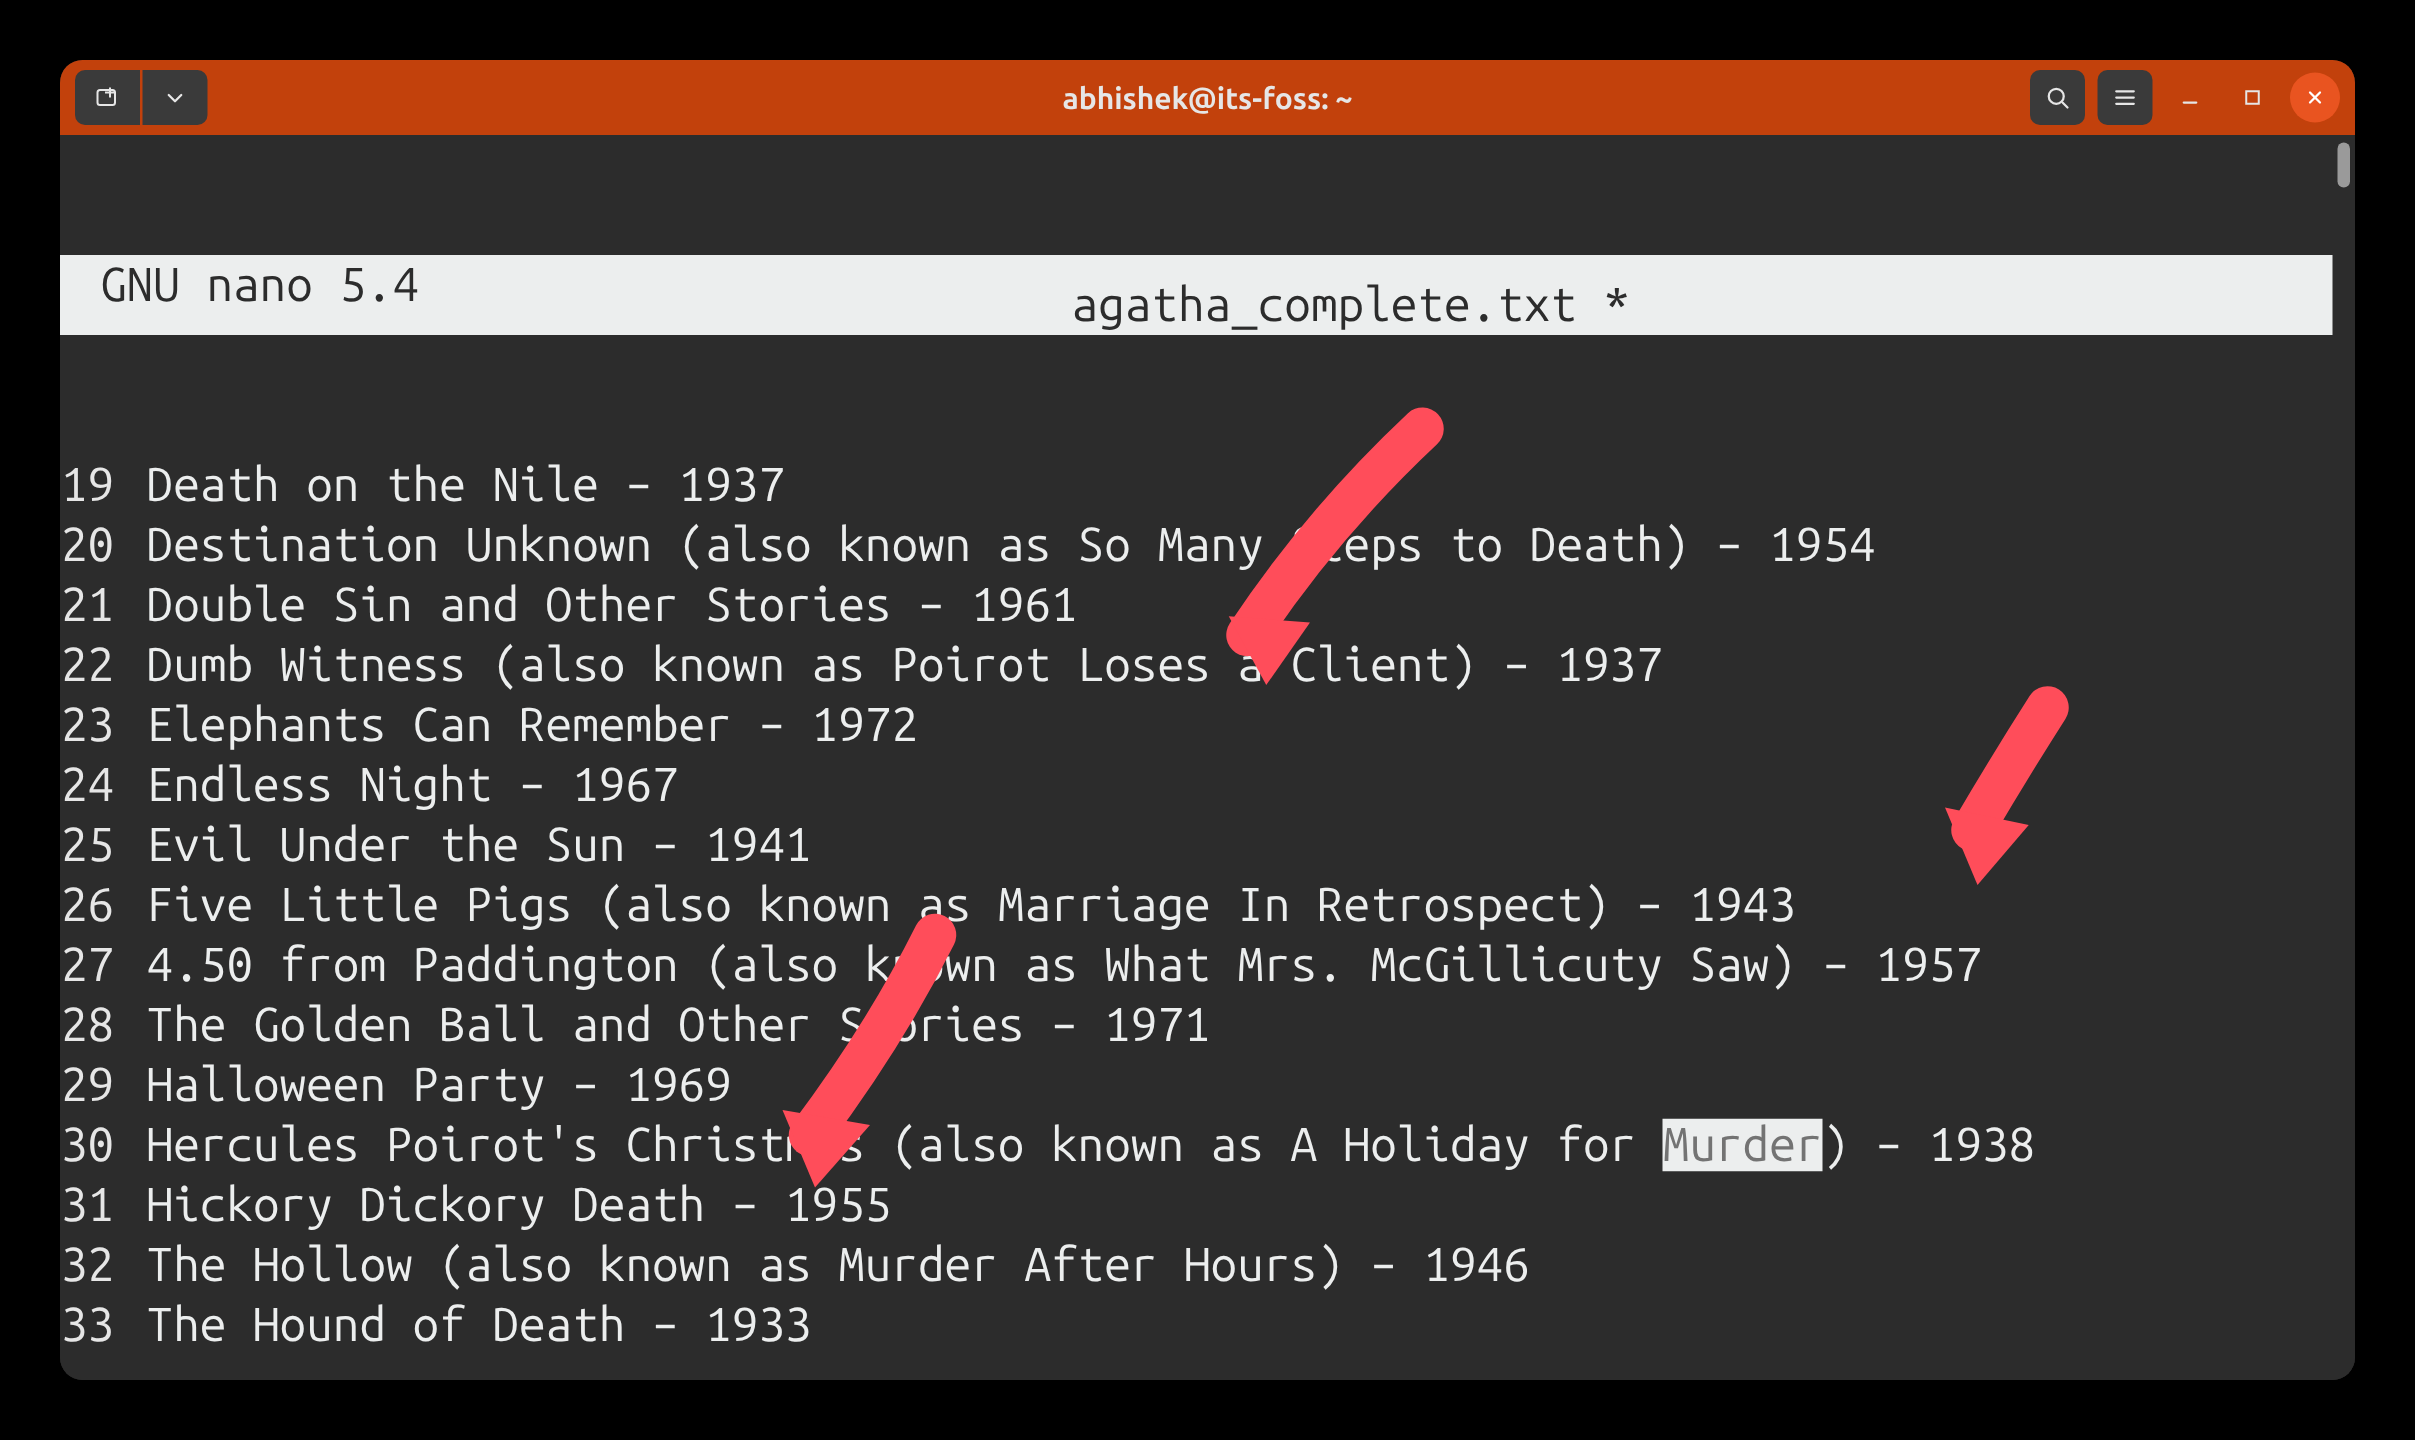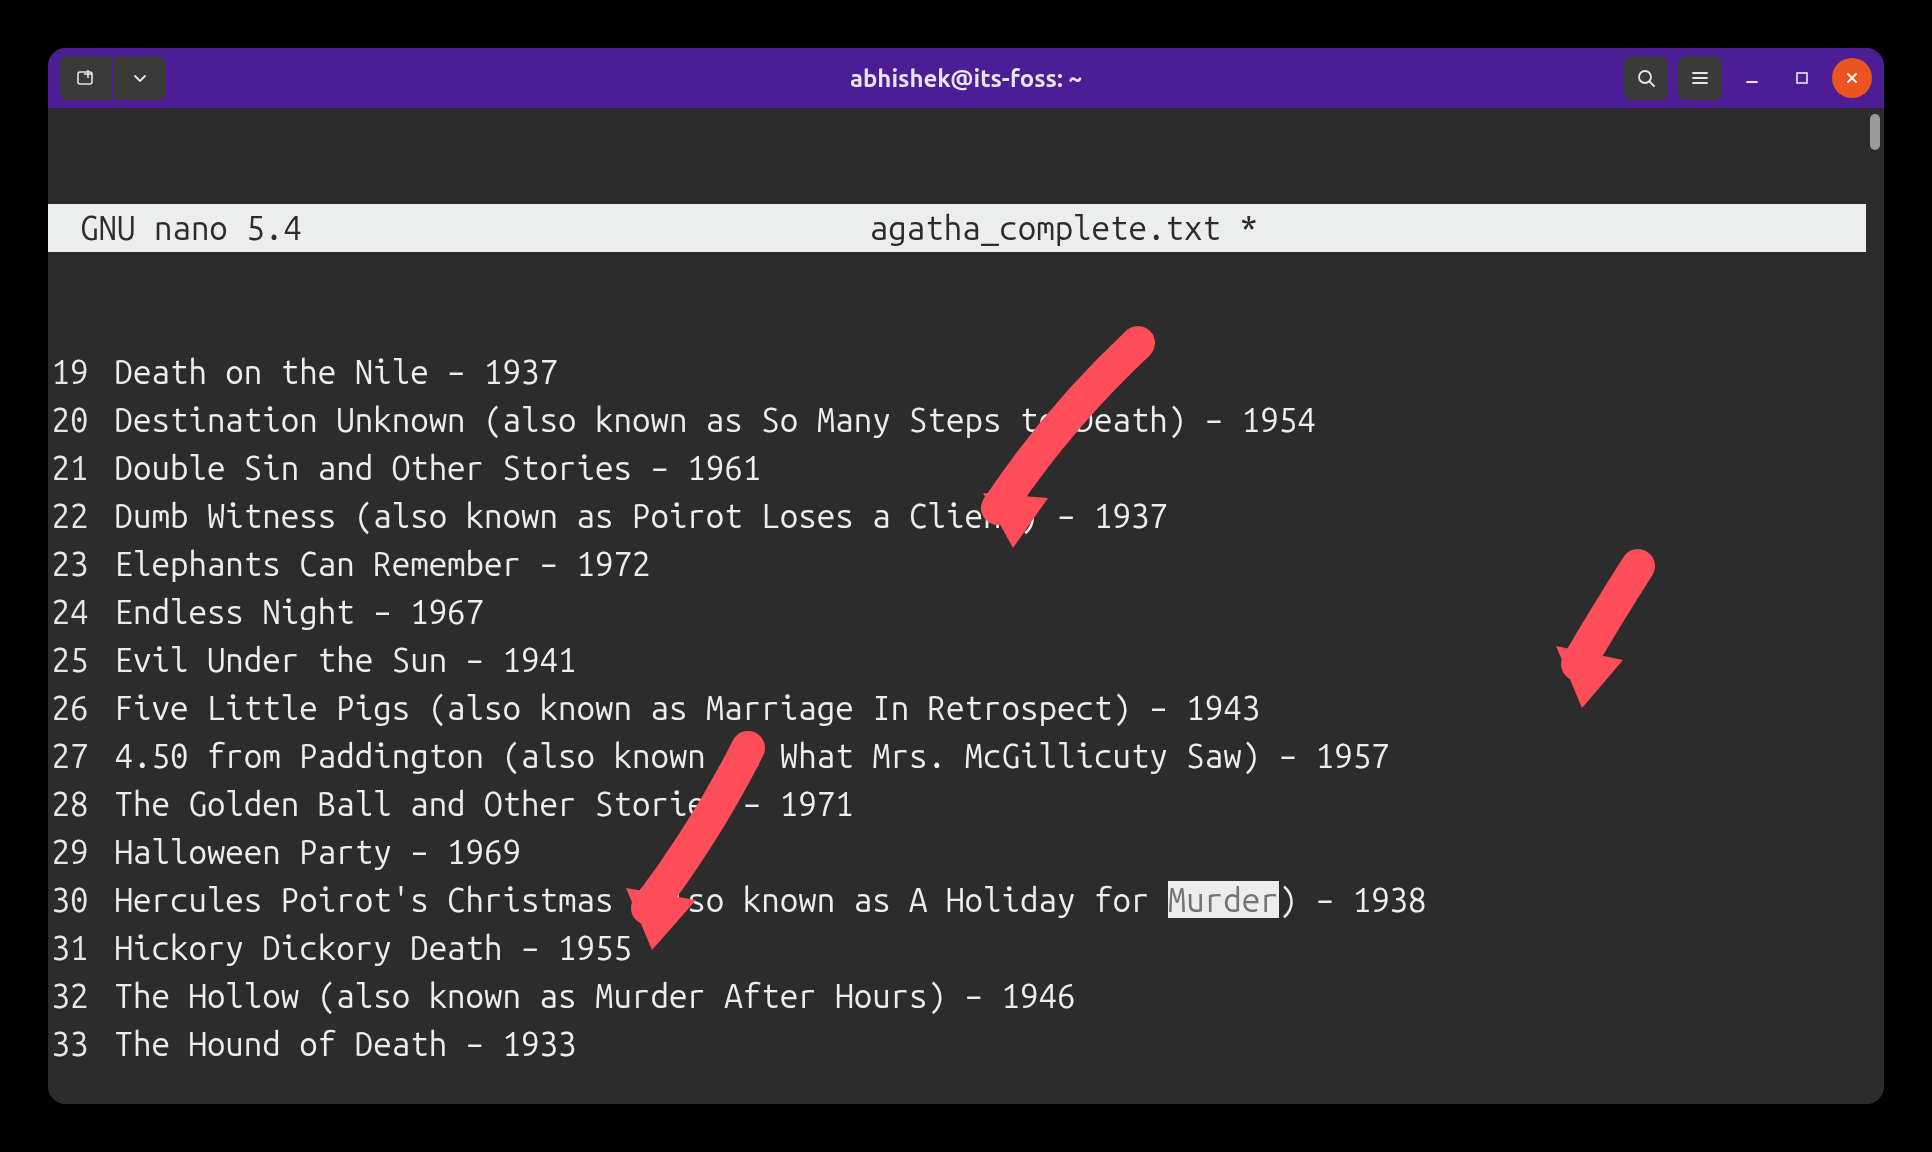--- a/index.html
+++ b/index.html
@@ -10,21 +10,21 @@
     width: 100%; height: 100%;
     background: #2c2c2c;
     border-radius: 18px;
     overflow: hidden;
     display: flex; flex-direction: column;
     position: relative;
   }
 
   .titlebar {
     height: 60px;
-    background: #4c1d95;
+    background: #c2410c;
     display: flex; align-items: center;
     padding: 0 12px;
     gap: 12px;
     font-family: Ubuntu, sans-serif;
     color: #e6e6e6;
     position: relative;
   }
   .titlebar .left { display: flex; gap: 2px; }
   .titlebar .btn {
     width: 52px; height: 44px;
@@ -50,21 +50,21 @@
   .titlebar .winctrl.close { background: #e95420; color: #fff; }
 
   .term {
     flex: 1;
     background: #2c2c2c;
     position: relative;
     overflow: hidden;
   }
   .term-inner {
     position: absolute; inset: 0 18px 0 0;
-    font-size: 33px;
+    font-size: 38px;
     line-height: 48px;
     color: #eceeee;
     white-space: pre;
   }
   .scrollbar {
     position: absolute; right: 4px; top: 6px;
     width: 10px; height: 36px;
     background: #9a9a9a; border-radius: 5px;
   }
 
@@ -73,21 +73,21 @@
   .text   { white-space: pre; }
   .hl  { background: #eceeee; color: #737373; }
 
   
   .nano-header {
     background: #eceeee; color: #2c2c2c;
     display: flex;
     padding-left: 32px;
   }
   .nano-header .nh-left { }
-  .nano-header .nh-center { flex:1; text-align:center; }
+  .nano-header .nh-center { flex:1; text-align:center;margin-top:16px; }
   .nano-header .nh-right { width: 40px; text-align: left; }
 
   
   .arrows { position: absolute; inset: 0; pointer-events: none; }
 </style>
 </head>
 <body>
 
 <div class="window">
 

